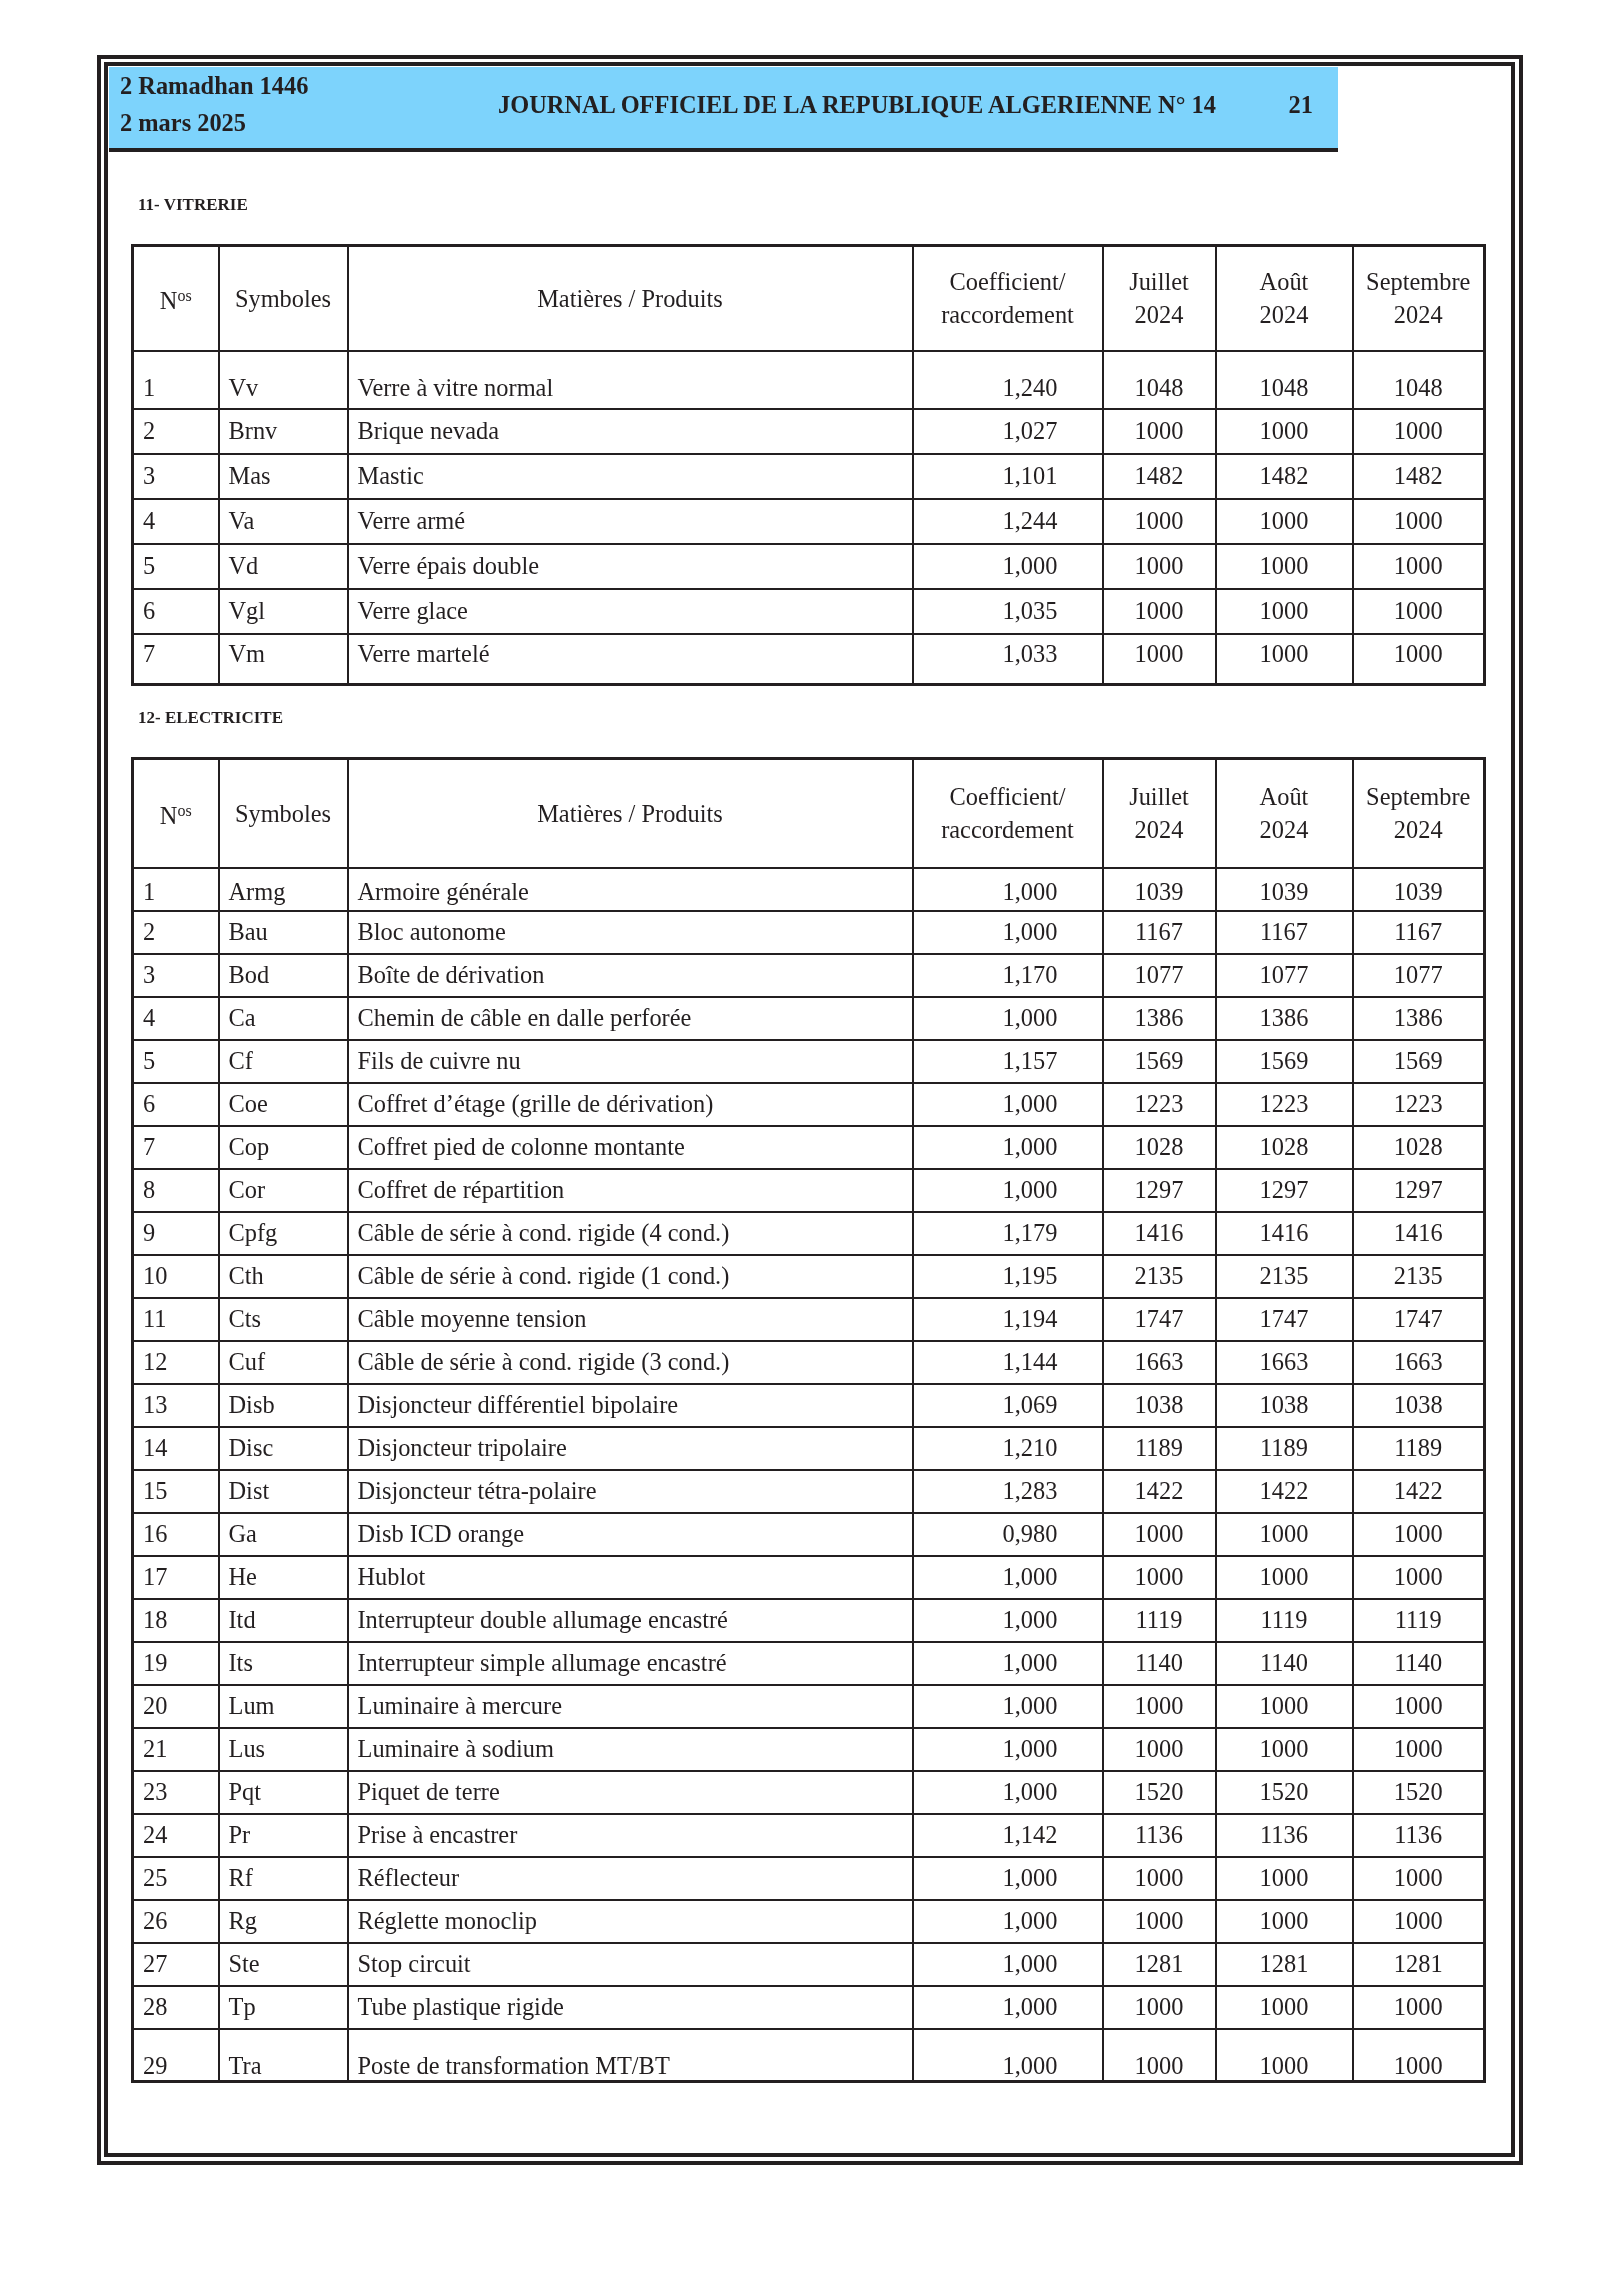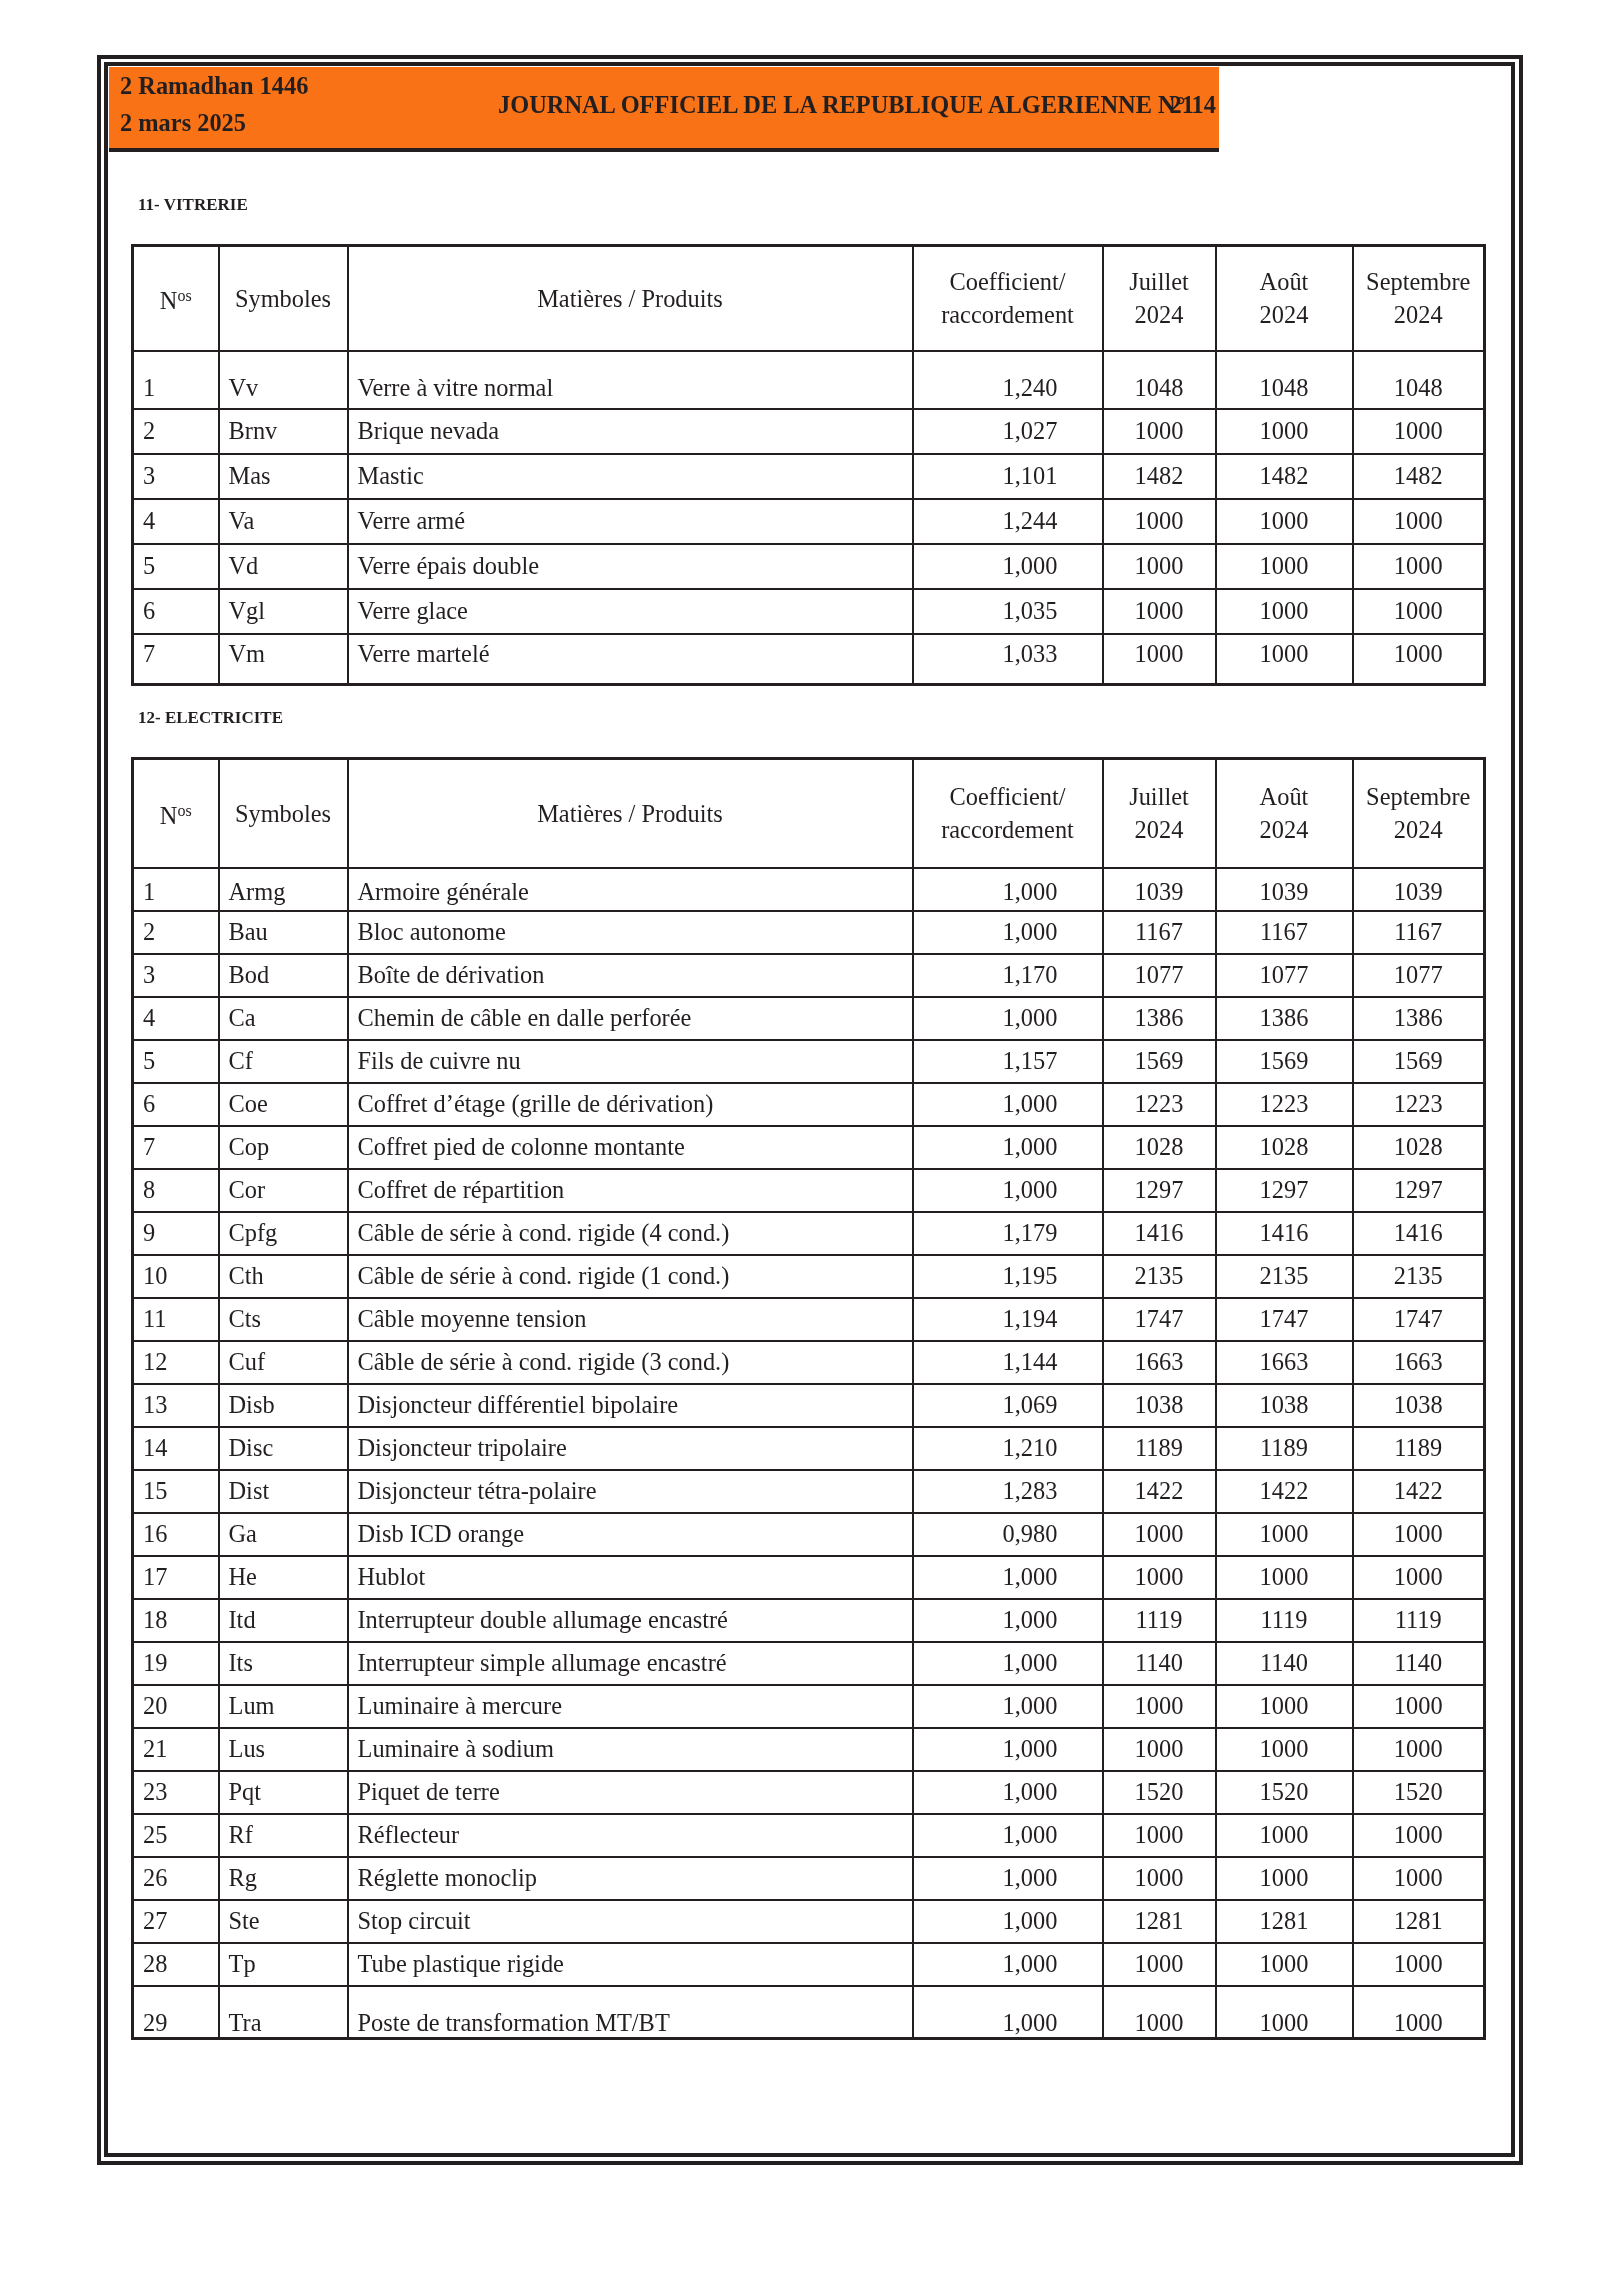--- a/index.html
+++ b/index.html
@@ -8,22 +8,22 @@
 
   .outer-frame {
     position: absolute; left: 97px; top: 55px; width: 1426px; height: 2110px;
     border: 4.5px solid #231f20;
   }
   .inner-frame {
     position: absolute; left: 104px; top: 62px; width: 1411px; height: 2095px;
     border: 4.5px solid #231f20;
   }
   .header-band {
-    position: absolute; left: 109px; top: 67px; width: 1110px; height: 85px;
-    background: #f97316; border-bottom: 4.5px solid #231f20;
+    position: absolute; left: 109px; top: 67px; width: 1229px; height: 85px;
+    background: #7dd3fc; border-bottom: 4.5px solid #231f20;
   }
   .hdr-date { position: absolute; left: 11px; font-weight: bold; font-size: 24.4px; white-space: nowrap; }
   .hdr-date.l1 { top: 5.4px; }
   .hdr-date.l2 { top: 42px; }
   .hdr-title { position: absolute; left: 389px; top: 23.5px; font-weight: bold; font-size: 24.4px; white-space: nowrap; text-align: center; }
   .hdr-page { position: absolute; right: 25px; top: 23.5px; font-weight: bold; font-size: 24.4px; }
 
   .section-title { position: absolute; left: 138px; font-weight: bold; font-size: 17px; white-space: nowrap; }
 
   table.grid {
@@ -381,20 +381,29 @@
       <tr>
         <td class="num">23</td>
         <td class="sym">Pqt</td>
         <td class="name">Piquet de terre</td>
         <td class="coef">1,000</td>
         <td class="val">1520</td>
         <td class="val">1520</td>
         <td class="val">1520</td>
       </tr>
       <tr>
+        <td class="num">24</td>
+        <td class="sym">Pr</td>
+        <td class="name">Prise à encastrer</td>
+        <td class="coef">1,142</td>
+        <td class="val">1136</td>
+        <td class="val">1136</td>
+        <td class="val">1136</td>
+      </tr>
+      <tr>
         <td class="num">25</td>
         <td class="sym">Rf</td>
         <td class="name">Réflecteur</td>
         <td class="coef">1,000</td>
         <td class="val">1000</td>
         <td class="val">1000</td>
         <td class="val">1000</td>
       </tr>
       <tr>
         <td class="num">26</td>

